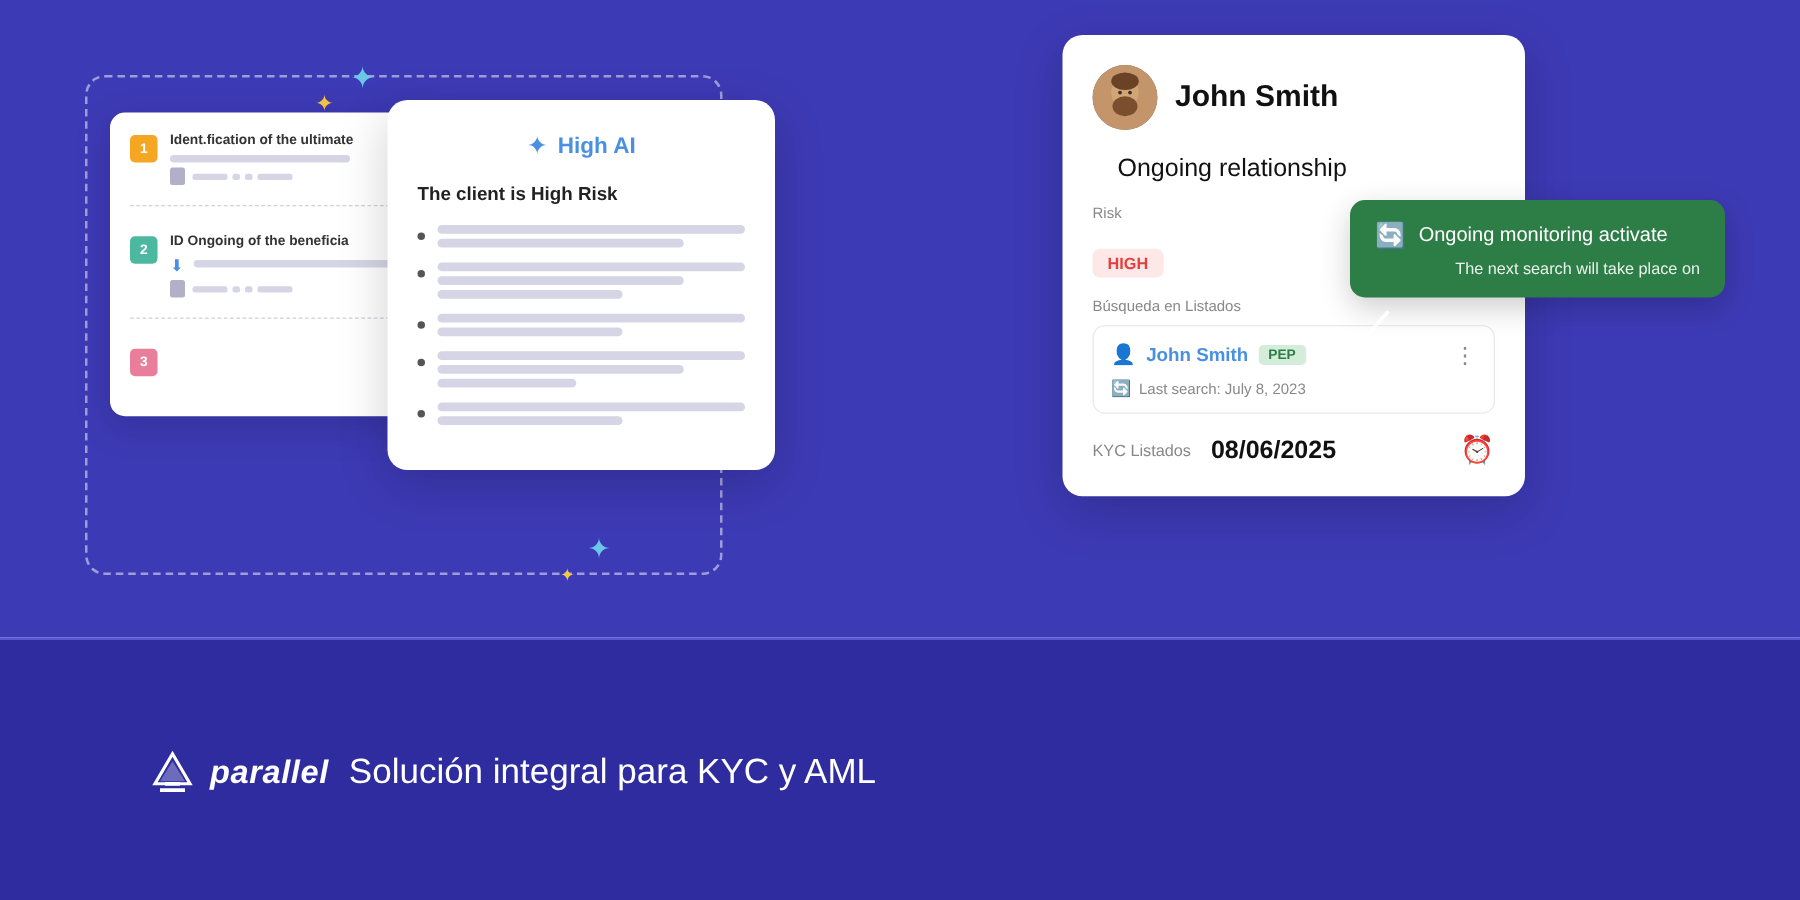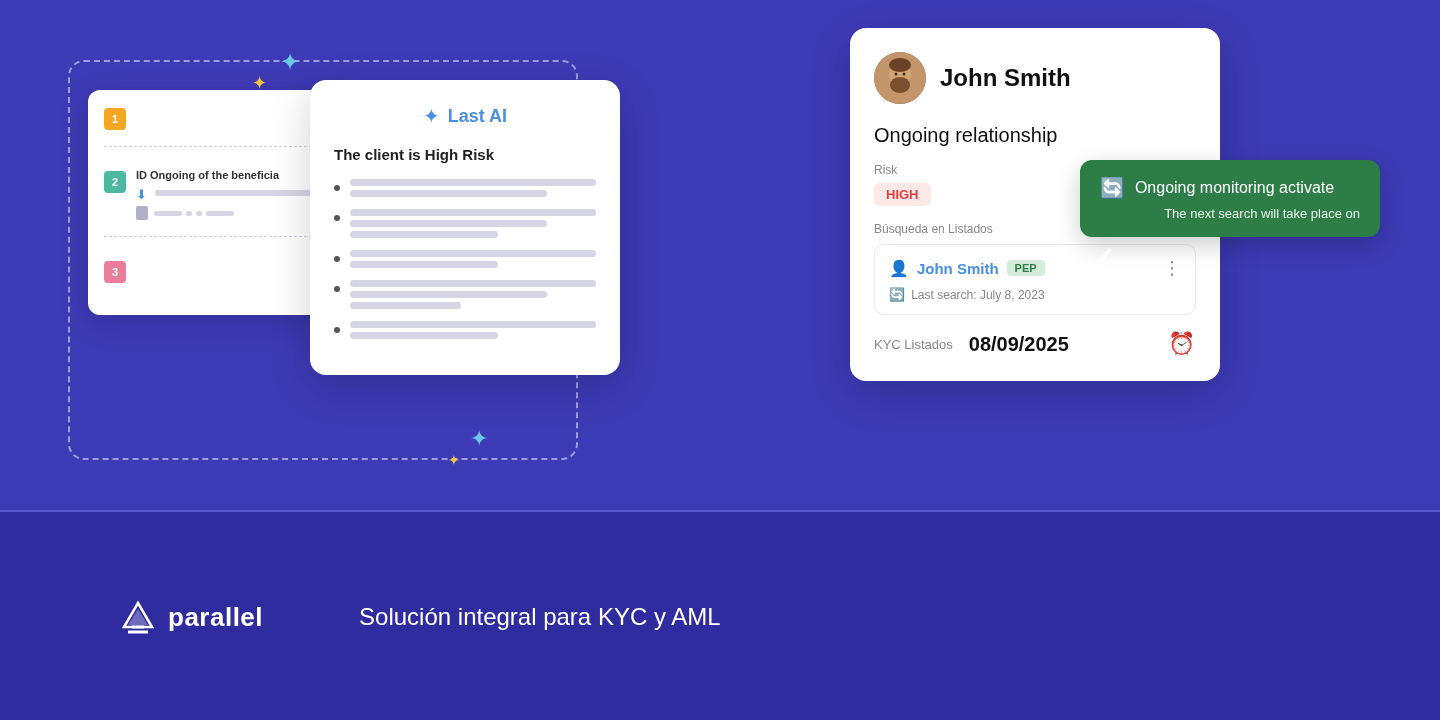--- a/index.html
+++ b/index.html
@@ -47,27 +47,27 @@
     .logo-icon {
       width: 36px;
       height: 36px;
     }
 
     .logo-text {
       color: #fff;
       font-size: 26px;
       font-weight: 600;
       letter-spacing: 0.5px;
+      font-style: italic;
     }
 
     .bottom-tagline {
       color: #fff;
-      font-size: 24px;
+      font-size: 28px;
       font-weight: 400;
-      margin-left: 80px;
     }
 
     .demo-button {
       background: #1cb87a;
       color: #fff;
       font-size: 18px;
       font-weight: 700;
       padding: 18px 32px;
       border: none;
       border-radius: 6px;
@@ -314,26 +314,27 @@
       font-size: 12px;
       color: #888;
       margin-bottom: 4px;
     }
 
     .field-value {
       font-size: 20px;
       font-weight: 500;
       color: #111;
       margin-bottom: 16px;
+      margin-left: 20px;
     }
 
     .risk-label {
       font-size: 12px;
       color: #888;
-      margin-bottom: 6px;
+      margin-bottom: 22px;
     }
 
     .risk-badge {
       display: inline-block;
       background: #fde8e8;
       color: #e53e3e;
       font-size: 13px;
       font-weight: 700;
       padding: 4px 12px;
       border-radius: 6px;
@@ -497,51 +498,64 @@
   <div class="sparkle sparkle-2">✦</div>
   <div class="sparkle sparkle-3">✦</div>
   <div class="sparkle sparkle-4">✦</div>
 
   <div class="cards-area">
 
     <div class="checklist-card">
 
       <div class="checklist-item">
         <div class="checklist-num num-orange">1</div>
-      </div>
-
-      <div class="checklist-item">
-        <div class="checklist-num num-teal">2</div>
         <div class="checklist-content">
-          <div class="checklist-title">ID Ongoing of the beneficia</div>
-          <div style="display:flex;gap:8px;align-items:center;margin-bottom:4px;">
-            <span style="font-size:13px;color:#4a90e2;">⬇</span>
-            <div class="checklist-bar medium"></div>
-          </div>
+          <div class="checklist-title">Ident.fication of the ultimate</div>
+          <div class="checklist-bar short"></div>
           <div class="checklist-date-row">
             <span class="doc-icon"></span>
             <div class="date-bars">
               <div class="date-bar" style="width:28px"></div>
               <div class="date-bar" style="width:6px"></div>
               <div class="date-bar" style="width:6px"></div>
               <div class="date-bar" style="width:28px"></div>
             </div>
           </div>
         </div>
       </div>
 
       <div class="checklist-item">
+        <div class="checklist-num num-teal">2</div>
+        <div class="checklist-content">
+          <div class="checklist-title">ID Ongoing of the beneficia</div>
+          <div style="display:flex;gap:8px;align-items:center;margin-bottom:4px;">
+            <span style="font-size:13px;color:#4a90e2;">⬇</span>
+            <div class="checklist-bar medium"></div>
+          </div>
+          <div class="checklist-date-row">
+            <span class="doc-icon"></span>
+            <div class="date-bars">
+              <div class="date-bar" style="width:28px"></div>
+              <div class="date-bar" style="width:6px"></div>
+              <div class="date-bar" style="width:6px"></div>
+              <div class="date-bar" style="width:28px"></div>
+            </div>
+          </div>
+        </div>
+      </div>
+
+      <div class="checklist-item">
         <div class="checklist-num num-pink">3</div>
       </div>
     </div>
 
     <div class="mike-card">
       <div class="mike-header">
         <span class="ai-sparkle">✦</span>
-        <span class="mike-title">Last AI</span>
+        <span class="mike-title">High AI</span>
       </div>
       <div class="mike-subtitle">The client is High Risk</div>
       <div class="mike-lines">
 
         <div class="mike-line-group">
           <div class="mike-dot"></div>
           <div class="mike-bar-stack">
             <div class="mike-bar full"></div>
             <div class="mike-bar long"></div>
           </div>
@@ -619,21 +633,21 @@
           <span class="three-dots">⋮</span>
         </div>
         <div class="last-search">
           <span class="refresh-icon-small">🔄</span>
           <span>Last search: July 8, 2023</span>
         </div>
       </div>
 
       <div class="kyc-row">
         <span class="kyc-label">KYC Listados</span>
-        <span class="kyc-date">08/09/2025</span>
+        <span class="kyc-date">08/06/2025</span>
         <span class="kyc-clock">⏰</span>
       </div>
     </div>
 
     <div class="monitoring-popup">
       <div class="monitoring-header">
         <span class="monitoring-refresh">🔄</span>
         <span class="monitoring-title">Ongoing monitoring activate</span>
       </div>
       <div class="monitoring-subtitle">The next search will take place on</div>

